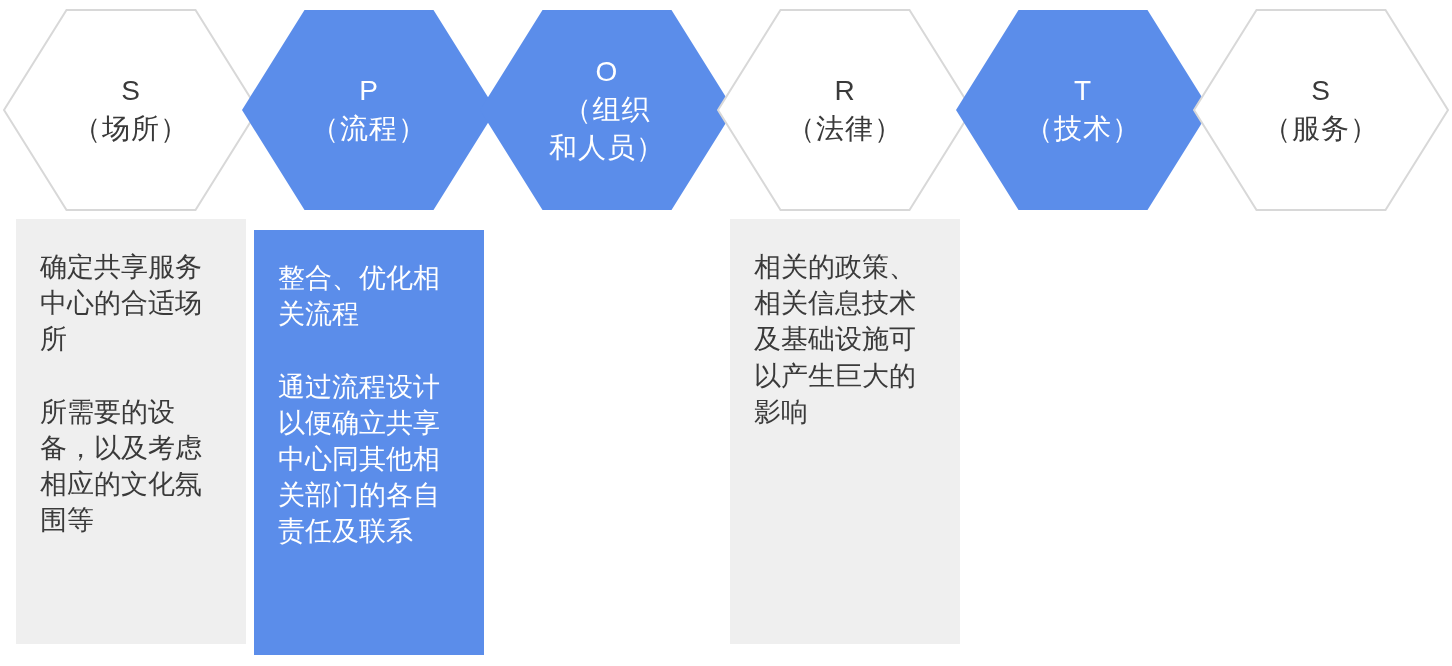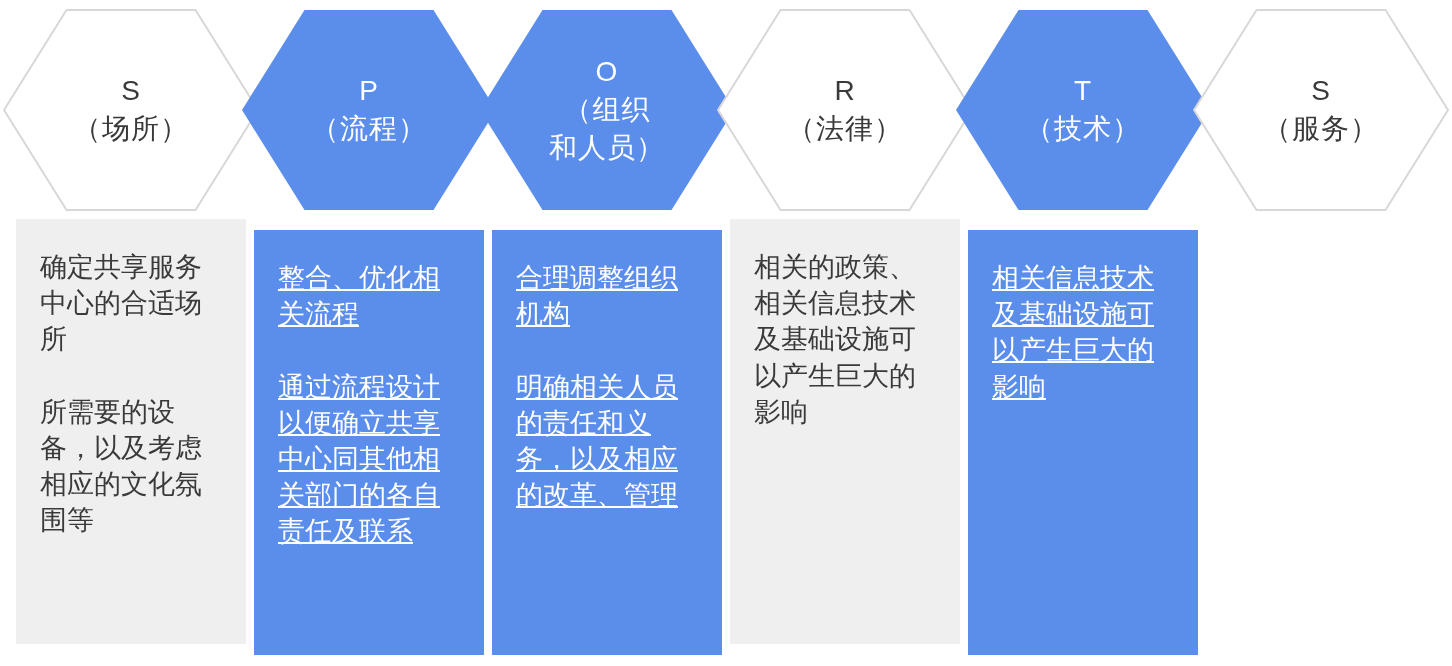--- a/index.html
+++ b/index.html
@@ -57,21 +57,21 @@
   .body-box {
     margin-top: 18px;
     height: 425px;
     padding: 30px 24px;
     font-size: 27px;
     line-height: 1.34;
     white-space: pre-line;
     overflow: hidden;
   }
   .body-box.gray { background: var(--gray); color: var(--dark); margin-top: 7px; }
-  .body-box.blue { background: var(--blue); color: #ffffff; text-decoration: underline; }
+  .body-box.blue { background: var(--blue); color: #ffffff; }
 </style>
 </head>
 <body>
 
 <div class="board">
 
   <div class="column">
     <div class="hex gray">
       <svg viewBox="0 0 256 204" preserveAspectRatio="none">
         <polygon points="2,102 64,2 192,2 254,102 192,202 64,202"></polygon>
@@ -99,23 +99,20 @@
 
   <div class="column">
     <div class="hex blue">
       <svg viewBox="0 0 256 204" preserveAspectRatio="none">
         <polygon points="2,102 64,2 192,2 254,102 192,202 64,202"></polygon>
       </svg>
       <div class="hex-label">O
 （组织
 和人员）</div>
     </div>
-    <div class="body-box blue">合理调整组织机构
-
-明确相关人员的责任和义务，以及相应的改革、管理</div>
   </div>
 
   <div class="column">
     <div class="hex gray">
       <svg viewBox="0 0 256 204" preserveAspectRatio="none">
         <polygon points="2,102 64,2 192,2 254,102 192,202 64,202"></polygon>
       </svg>
       <div class="hex-label">R
 （法律）</div>
     </div>
@@ -123,21 +120,20 @@
   </div>
 
   <div class="column">
     <div class="hex blue">
       <svg viewBox="0 0 256 204" preserveAspectRatio="none">
         <polygon points="2,102 64,2 192,2 254,102 192,202 64,202"></polygon>
       </svg>
       <div class="hex-label">T
 （技术）</div>
     </div>
-    <div class="body-box blue">相关信息技术及基础设施可以产生巨大的影响</div>
   </div>
 
   <div class="column">
     <div class="hex gray">
       <svg viewBox="0 0 256 204" preserveAspectRatio="none">
         <polygon points="2,102 64,2 192,2 254,102 192,202 64,202"></polygon>
       </svg>
       <div class="hex-label">S
 （服务）</div>
     </div>

